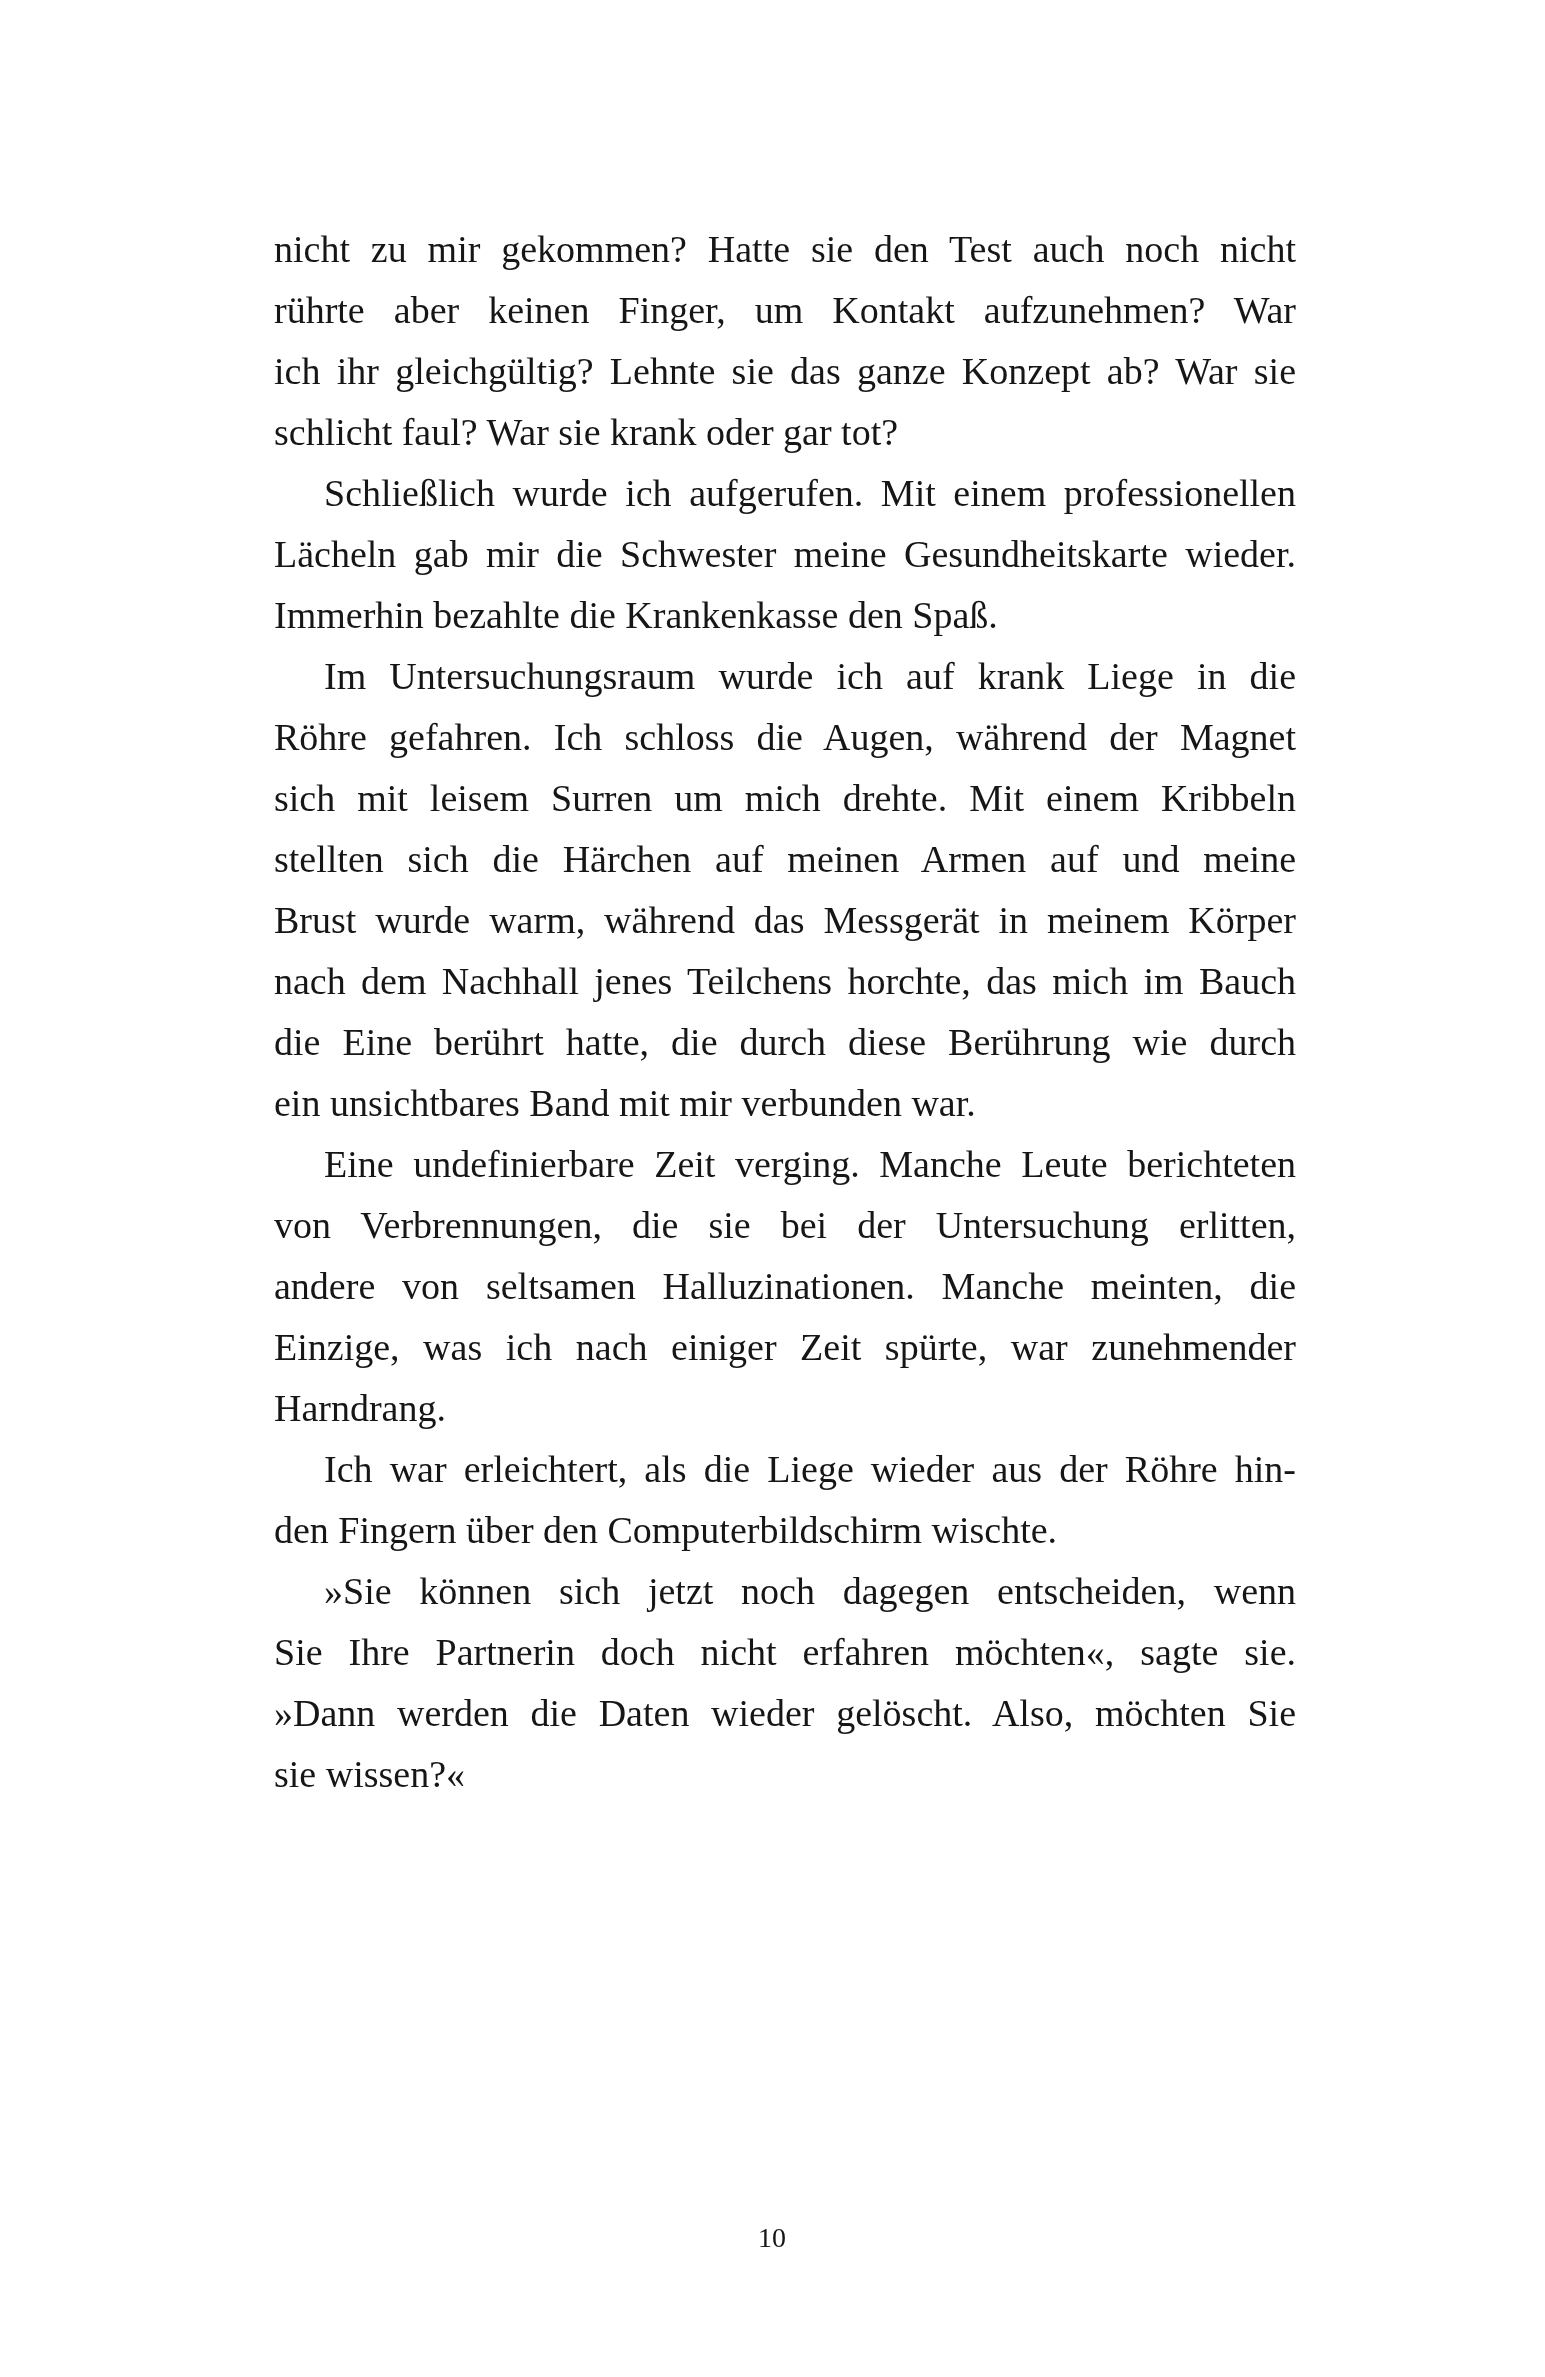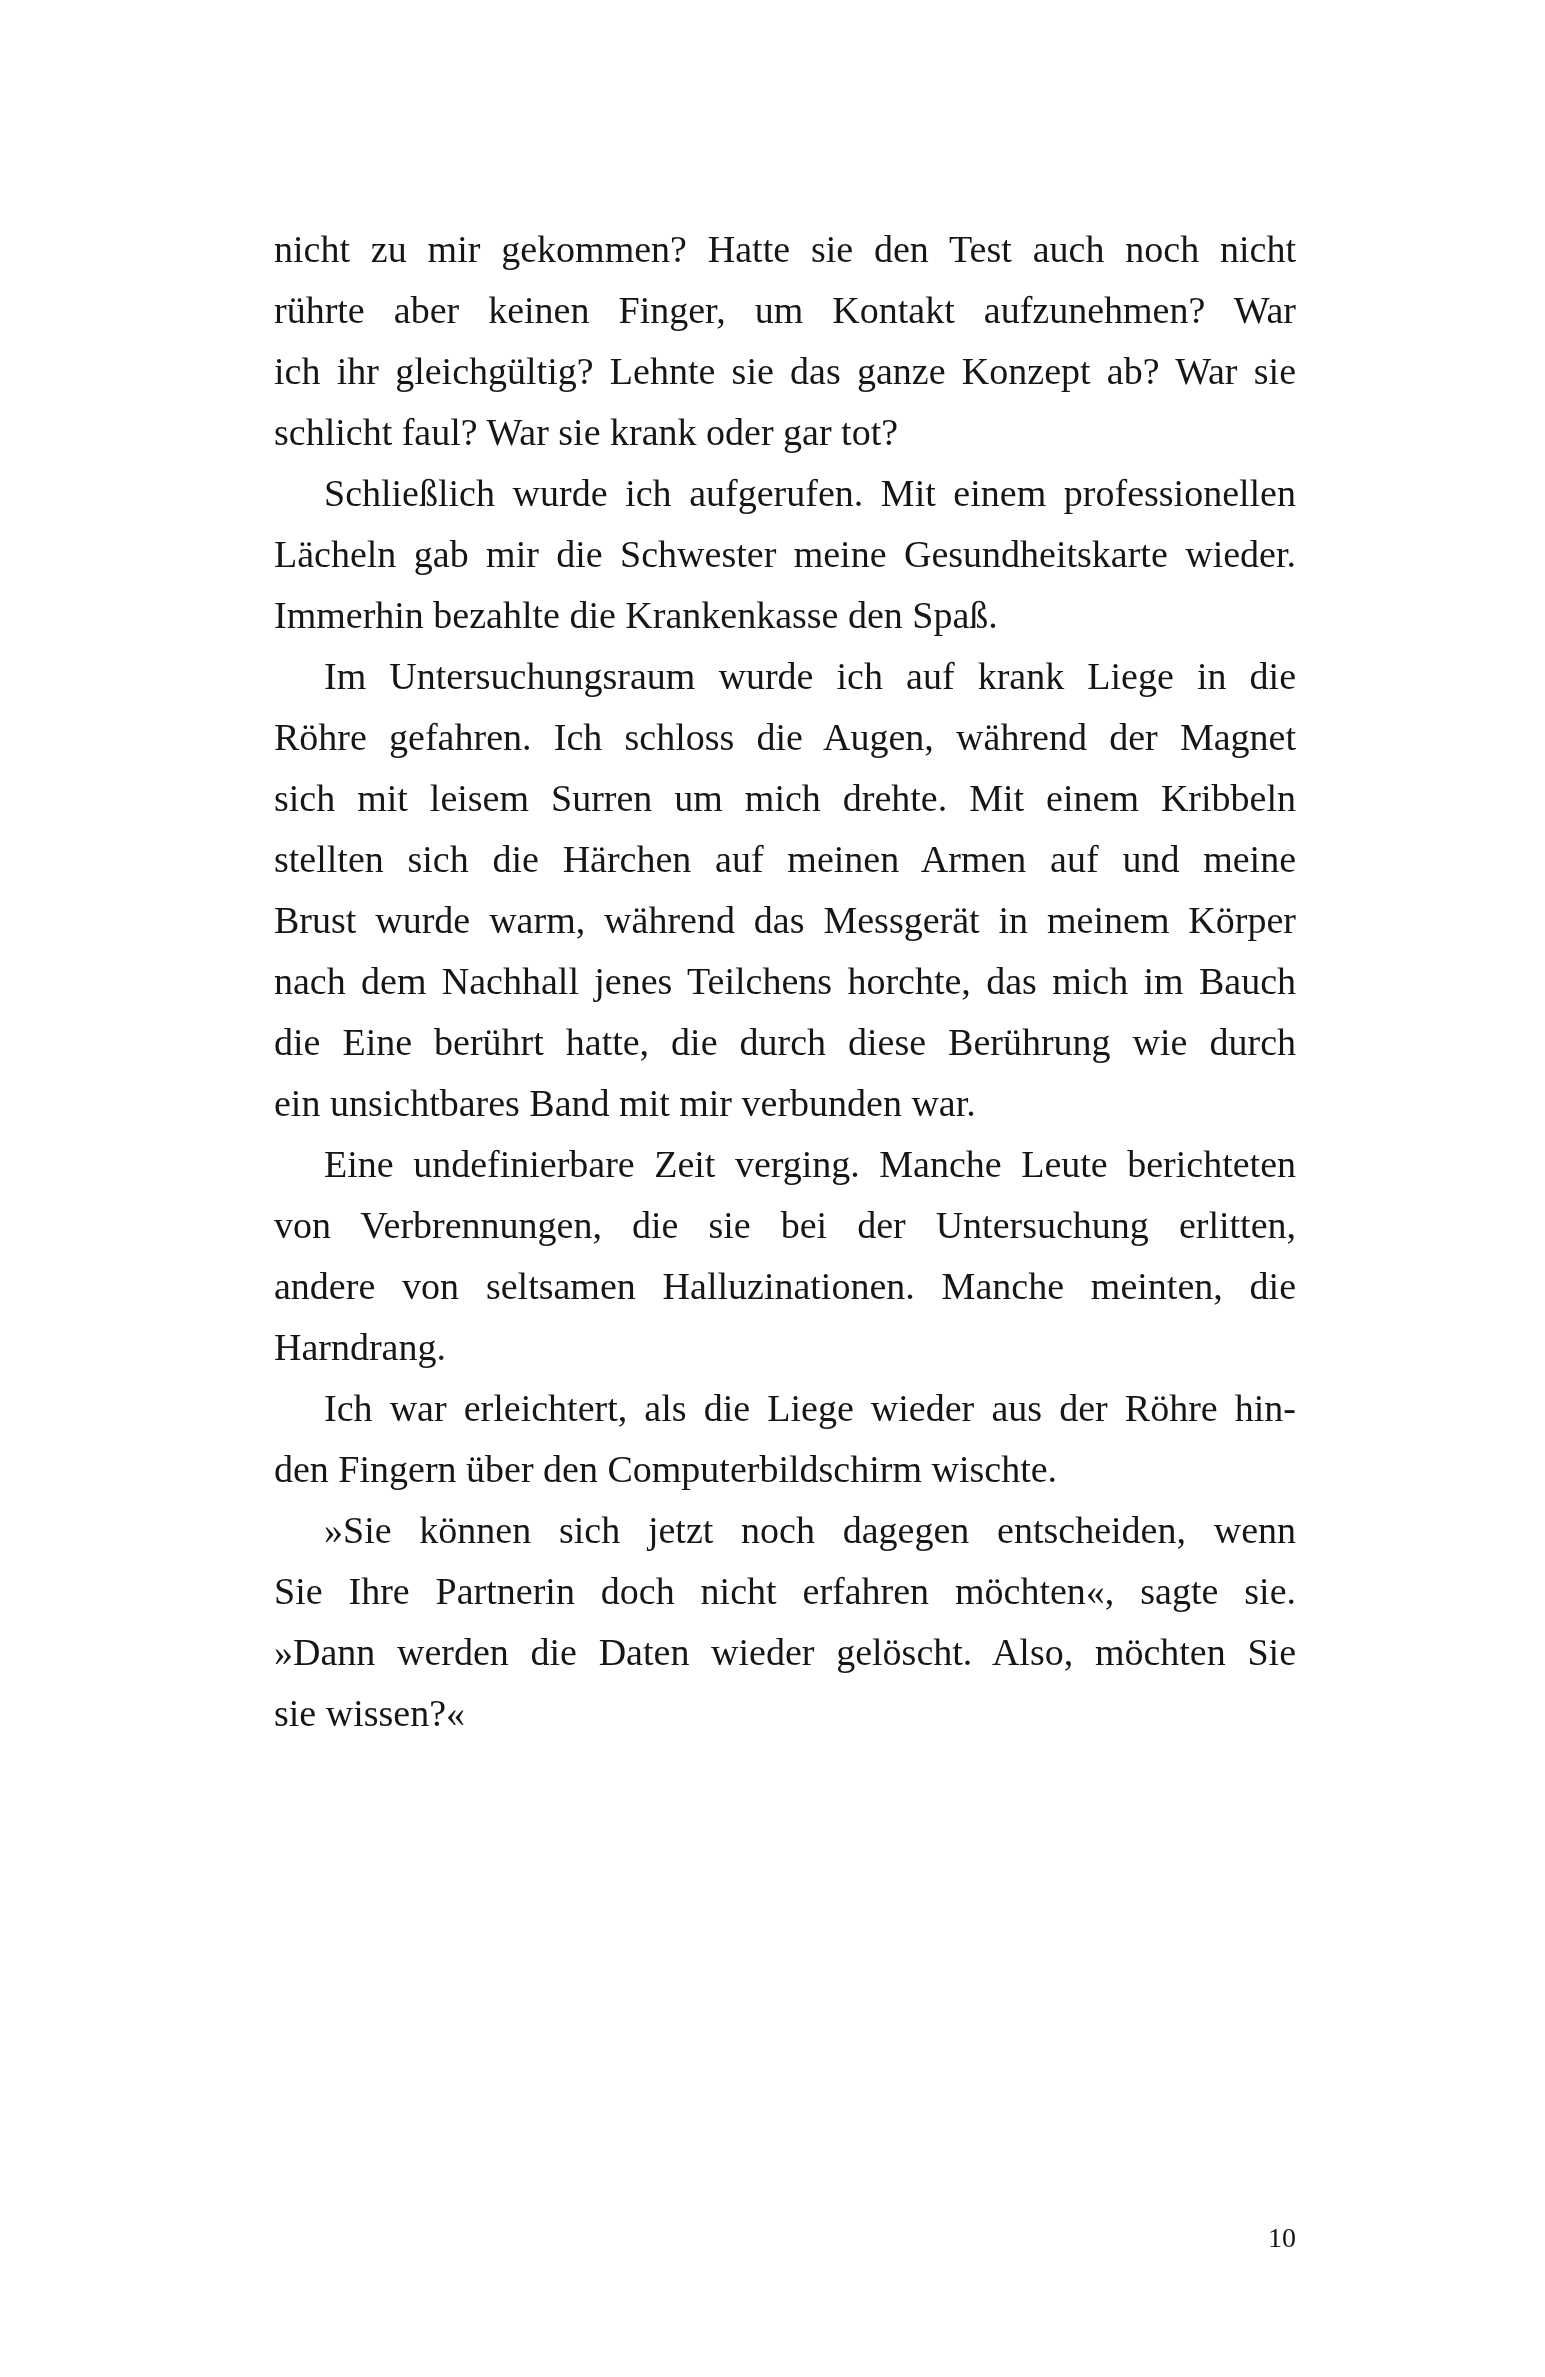--- a/index.html
+++ b/index.html
@@ -36,21 +36,21 @@
     overflow:hidden;
     margin-left:26px;
   }
   .line.para-last{text-align-last:left;}
   .line.indent{text-indent:var(--indent);}
   .page-number{
     position:absolute;
     left:var(--col-left);
     top:2224px;
     width:var(--col-width);
-    text-align:right;
+    text-align:center;
     font-size:28px;
     line-height:1;
     color:var(--ink);
   }
 </style>
 </head>
 <body>
 
 <main class="page">
   <section class="text-column">
@@ -72,20 +72,21 @@
         <div class="line">stellten sich die Härchen auf meinen Armen auf und meine</div>
         <div class="line">Brust wurde warm, während das Messgerät in meinem Körper</div>
         <div class="line">nach dem Nachhall jenes Teilchens horchte, das mich im Bauch</div>
         <div class="line">die Eine berührt hatte, die durch diese Berührung wie durch</div>
         <div class="line para-last">ein unsichtbares Band mit mir verbunden war.</div>
       </div>
       <div class="paragraph">
         <div class="line indent">Eine undefinierbare Zeit verging. Manche Leute berichteten</div>
         <div class="line">von Verbrennungen, die sie bei der Untersuchung erlitten,</div>
         <div class="line">andere von seltsamen Halluzinationen. Manche meinten, die</div>
+        <div class="line">Einzige, was ich nach einiger Zeit spürte, war zunehmender</div>
         <div class="line para-last">Harndrang.</div>
       </div>
       <div class="paragraph">
         <div class="line indent">Ich war erleichtert, als die Liege wieder aus der Röhre hin-</div>
         <div class="line para-last">den Fingern über den Computerbildschirm wischte.</div>
       </div>
       <div class="paragraph">
         <div class="line indent">»Sie können sich jetzt noch dagegen entscheiden, wenn</div>
         <div class="line">Sie Ihre Partnerin doch nicht erfahren möchten«, sagte sie.</div>
         <div class="line">»Dann werden die Daten wieder gelöscht. Also, möchten Sie</div>

